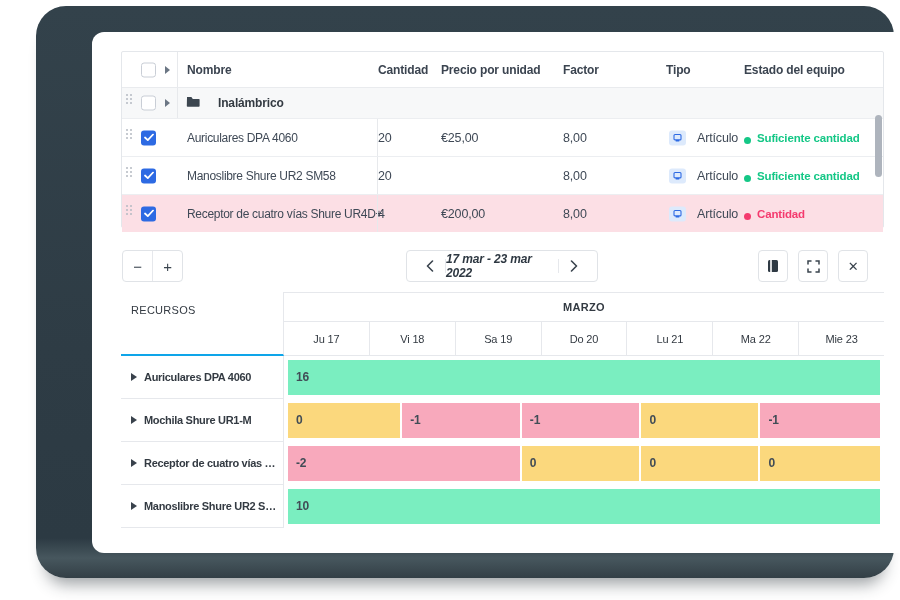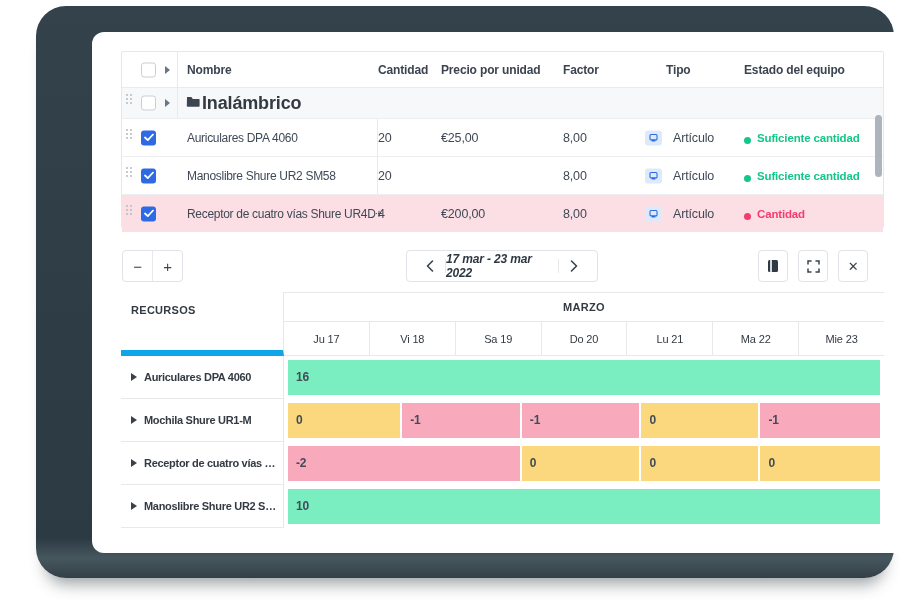--- a/index.html
+++ b/index.html
@@ -16,25 +16,25 @@
   
   .inv{position:absolute;left:29px;top:19px;width:763px;height:177px;box-sizing:border-box;
        border:1px solid var(--border,#e4e7eb);border-radius:2px;font-size:12.5px;background:#fff;}
   .inv-header{position:relative;height:35px;}
   .inv-group{position:relative;height:30px;background:#f7f8f9;border-top:1px solid #e9ebee;}
   .inv-row{position:relative;height:37px;border-top:1px solid #eceef1;}
   .inv-row.highlight{background:var(--highlight-row,#fcdfe5);padding-left:40px;}
   .cell{position:absolute;top:50%;transform:translateY(-50%);white-space:nowrap;}
   .c-dots{left:4px}.c-check{left:19px}.c-caret{left:43px}.c-name{left:65px;font-size:12px;letter-spacing:-0.3px;}
   .c-cant{left:256px}.c-precio{left:319px}.c-factor{left:441px}
-  .c-tipo{left:523px;display:flex;align-items:flex-start;gap:11px;}
+  .c-tipo{left:547px;display:flex;align-items:flex-start;gap:11px;}
   .c-estado{left:622px;display:flex;align-items:flex-end;gap:6px;}
   .h-lab{font-weight:600;font-size:12px;color:#3b4450;}
   .h-name{left:65px}.h-cant{left:256px}.h-precio{left:319px}.h-factor{left:441px}.h-tipo{left:544px}.h-estado{left:622px}
-  .group-name{left:80px;font-weight:700;font-size:18px;color:#333a42;}
+  .group-name{left:96px;font-weight:700;font-size:12px;color:#333a42;}
   .c-folder{left:64px}
   .vline{position:absolute;top:0;bottom:0;width:1px;background:#e7e9ec;}
   .vl-1{left:55px}.vl-2{left:255px}
 
   .checkbox{width:15px;height:15px;border-radius:3px;box-sizing:border-box;border:1.5px solid #c9ced6;background:#fff;
             display:flex;align-items:center;justify-content:center;}
   .checkbox.checked{border:none;background:var(--accent-blue,#2d6ae3);}
   .checkbox.checked svg{display:block;}
   .checkbox svg{display:none;}
   .caret{width:0;height:0;border-left:5px solid #6b7684;border-top:4px solid transparent;border-bottom:4px solid transparent;}
@@ -57,22 +57,22 @@
   .datenav{left:314px;width:192px;padding:8px;font-style:italic;}
   .datenav .nav-btn{width:30px;height:100%;display:flex;align-items:center;justify-content:center;cursor:pointer;}
   .datenav .date-label{flex:1;height:100%;display:flex;align-items:center;justify-content:center;
         border-left:1px solid #e6e8ec;border-right:1px solid #e6e8ec;font-size:12px;font-weight:600;color:#2e3842;}
   .icon-btn{width:30px;cursor:pointer;font-size:13px;}
   .btn-book{left:666px}.btn-full{left:706px}.btn-close{left:746px}
 
   
   .tl{position:absolute;left:29px;top:260px;width:763px;font-size:11px;color:#333a42;}
   .tl-head{display:flex;}
-  .resources-cell{width:163px;box-sizing:border-box;border-right:1px solid #e6e8ec;border-bottom:6px solid #0ea5e9;
-        padding:12px 0 0 10px;font-weight:700;letter-spacing:.3px;}
+  .resources-cell{width:163px;box-sizing:border-box;border-right:1px solid #e6e8ec;border-bottom:2px solid #0ea5e9;
+        padding:12px 0 0 10px;font-weight:400;letter-spacing:.3px;}
   .cal-head{flex:1;display:flex;flex-direction:column;}
   .month-cell{height:30px;box-sizing:border-box;border-top:1px solid #e6e8ec;border-bottom:1px solid #e6e8ec;
         display:flex;align-items:center;justify-content:center;font-weight:700;letter-spacing:.3px;}
   .days{display:flex;height:34px;box-sizing:border-box;border-bottom:1px solid #e6e8ec;}
   .day-cell{flex:1;display:flex;align-items:center;justify-content:center;font-weight:400;border-left:1px solid #e6e8ec;text-align:center;}
   .day-cell:first-child{border-left:none;}
   .tl-row{display:flex;height:43px;}
   .tl-label{width:163px;box-sizing:border-box;border-right:1px solid #e6e8ec;border-bottom:1px solid #e6e8ec;
         display:flex;align-items:center;gap:7px;padding:0 4px 0 10px;cursor:pointer;}
   .tl-label .tri{width:0;height:0;border-left:6px solid #39424c;border-top:4px solid transparent;border-bottom:4px solid transparent;flex:none;}

